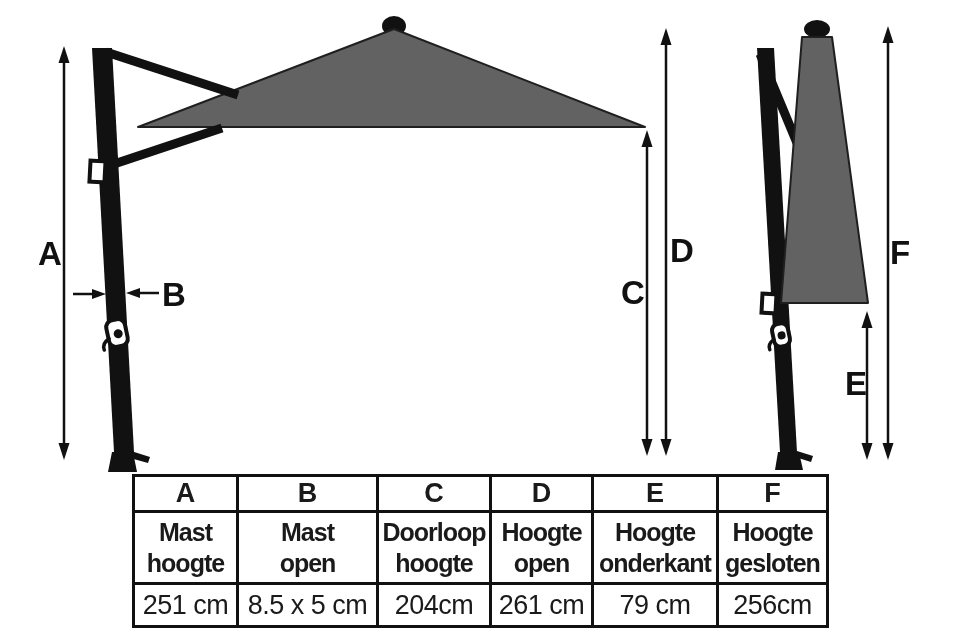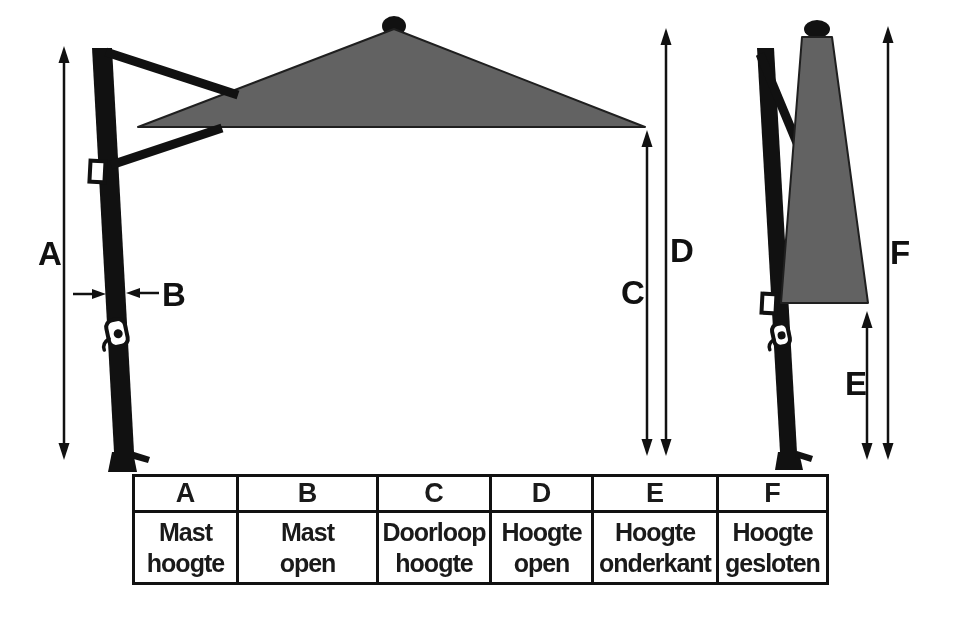--- a/index.html
+++ b/index.html
@@ -193,15 +193,23 @@
       </td>
       <td>
         <div>Hoogte</div>
         <div>onderkant</div>
       </td>
       <td>
         <div>Hoogte</div>
         <div>gesloten</div>
       </td>
     </tr>
+    <tr class="row-value">
+      <td>251 cm</td>
+      <td>8.5 x 5 cm</td>
+      <td>204cm</td>
+      <td>261 cm</td>
+      <td>79 cm</td>
+      <td>256cm</td>
+    </tr>
   </tbody>
     </table>
 </div>
 
 </body></html>

